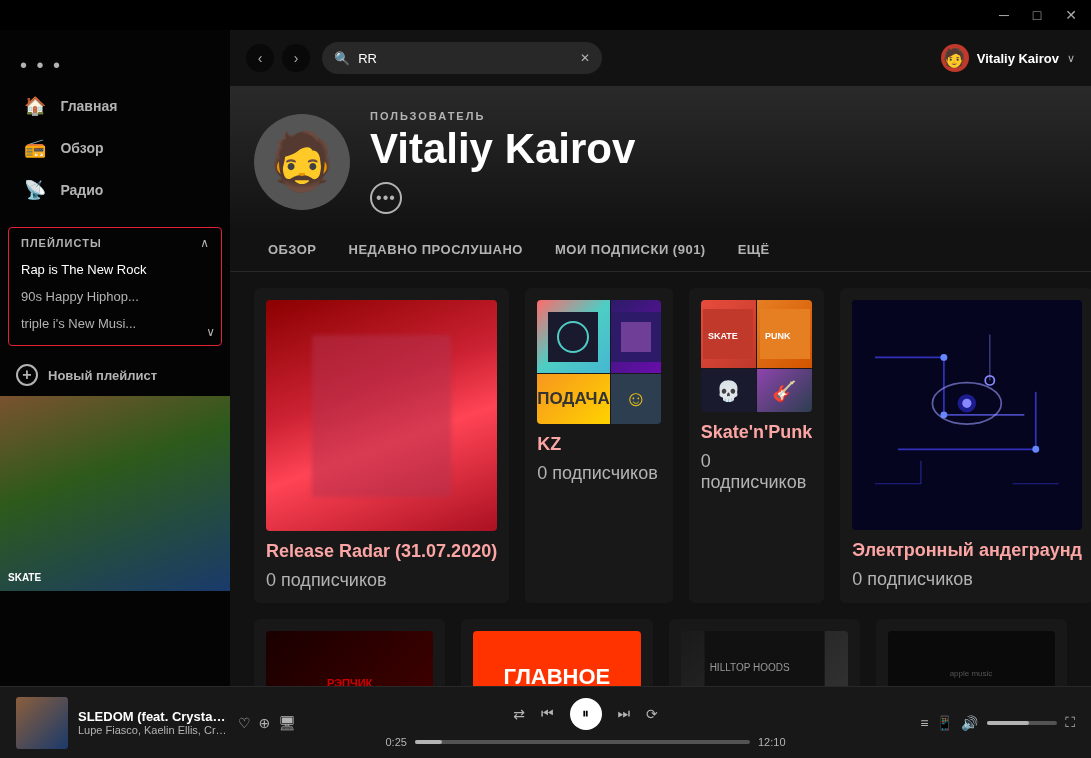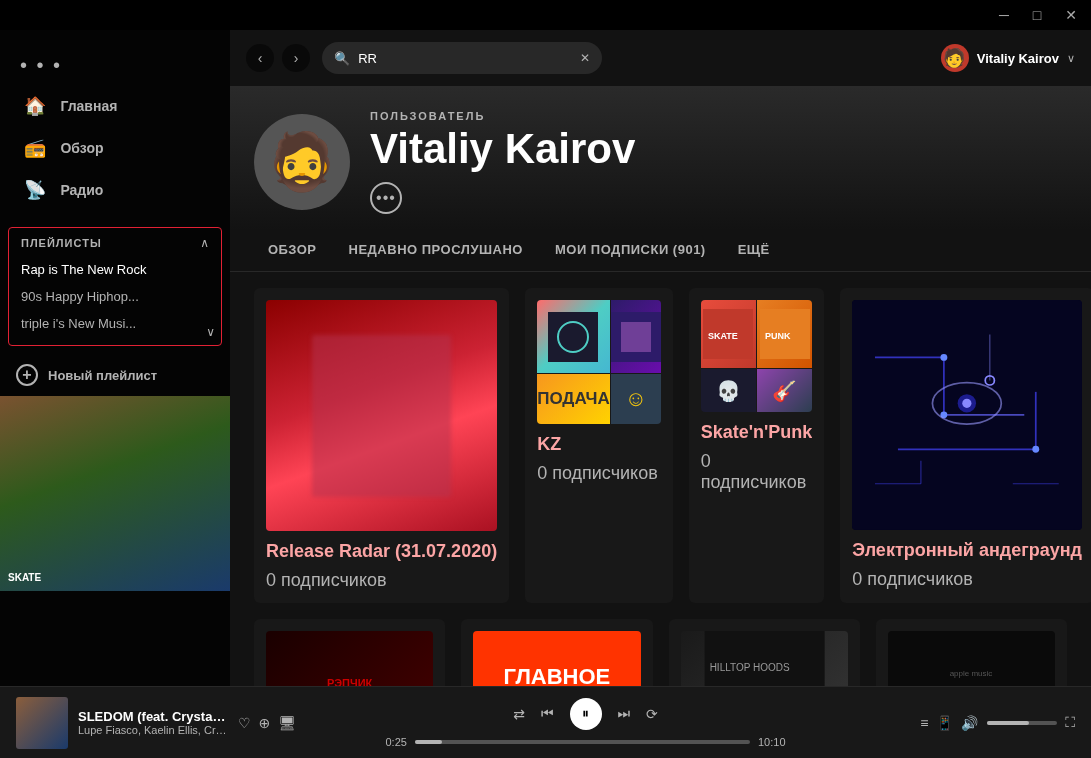--- a/index.html
+++ b/index.html
@@ -830,21 +830,21 @@
         <span class="play-btn-icon">⏸</span>
       </div>
       <span class="ctrl-btn">⏭</span>
       <span class="ctrl-btn">⟳</span>
     </div>
     <div class="progress-bar-container">
       <span class="time-label">0:25</span>
       <div class="progress-track">
         <div class="progress-fill" style="width: 8%;"></div>
       </div>
-      <span class="time-label">10:10</span>
+      <span class="time-label">12:10</span>
     </div>
   </div>
 
   <div class="now-playing-right">
     <span class="right-icon">≡</span>
     <span class="right-icon">📱</span>
     <span class="right-icon">🔊</span>
     <div class="volume-bar">
       <div class="volume-fill"></div>
     </div>

